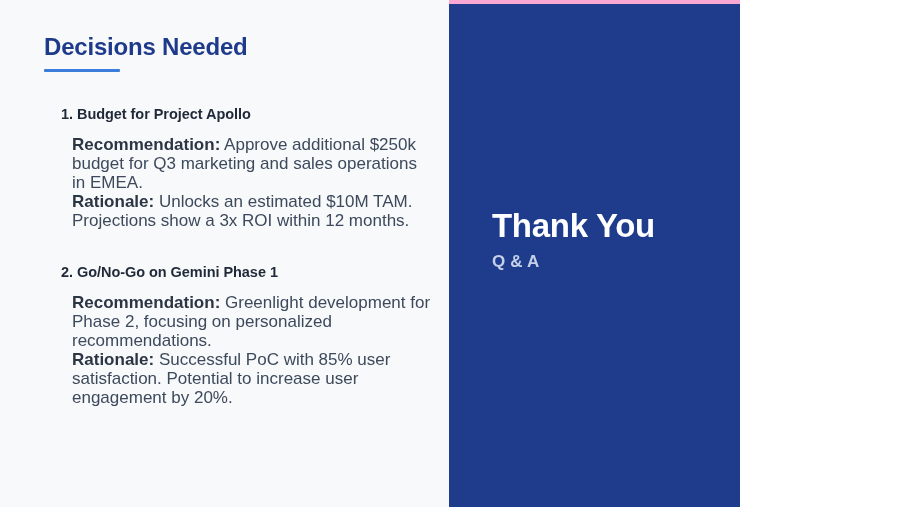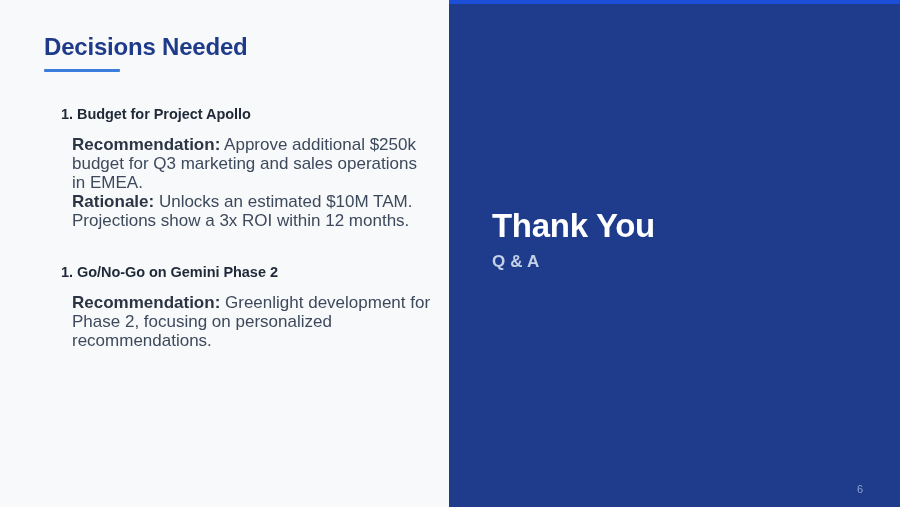--- a/index.html
+++ b/index.html
@@ -7,24 +7,24 @@
     padding: 0;
     background: #ffffff;
   }
   body {
     font-family: "Liberation Sans", sans-serif;
     -webkit-font-smoothing: antialiased;
   }
 
   .slide {
     position: relative;
-    width: 900px;
+    width: 740px;
     height: 507px;
     overflow: hidden;
-    background: #1d4ed8;
+    background: #f9a8d4;
   }
 
   
   .left-pane {
     position: absolute;
     left: 0;
     top: 0;
     width: 449px;
     height: 507px;
     background: #f8f9fb;
@@ -156,24 +156,27 @@
           <p class="decision-line">
             <span class="lbl">Recommendation:</span><span> Approve additional $250k budget for Q3 marketing and sales operations in EMEA.</span>
           </p>
           <p class="decision-line">
             <span class="lbl">Rationale:</span><span> Unlocks an estimated $10M TAM. Projections show a 3x ROI within 12 months.</span>
           </p>
         </div>
       </div>
 
       <div class="decision-block">
-        <div class="decision-heading">1. Go/No-Go on Gemini Phase 2</div>
+        <div class="decision-heading">2. Go/No-Go on Gemini Phase 1</div>
         <div class="decision-body">
           <p class="decision-line">
             <span class="lbl">Recommendation:</span><span> Greenlight development for Phase 2, focusing on personalized recommendations.</span>
+          </p>
+          <p class="decision-line">
+            <span class="lbl">Rationale:</span><span> Successful PoC with 85% user satisfaction. Potential to increase user engagement by 20%.</span>
           </p>
         </div>
       </div>
 
     </div>
   </div>
 
   <div class="right-pane">
     <div class="thanks-wrap">
       <div class="thanks-title">Thank You</div>

